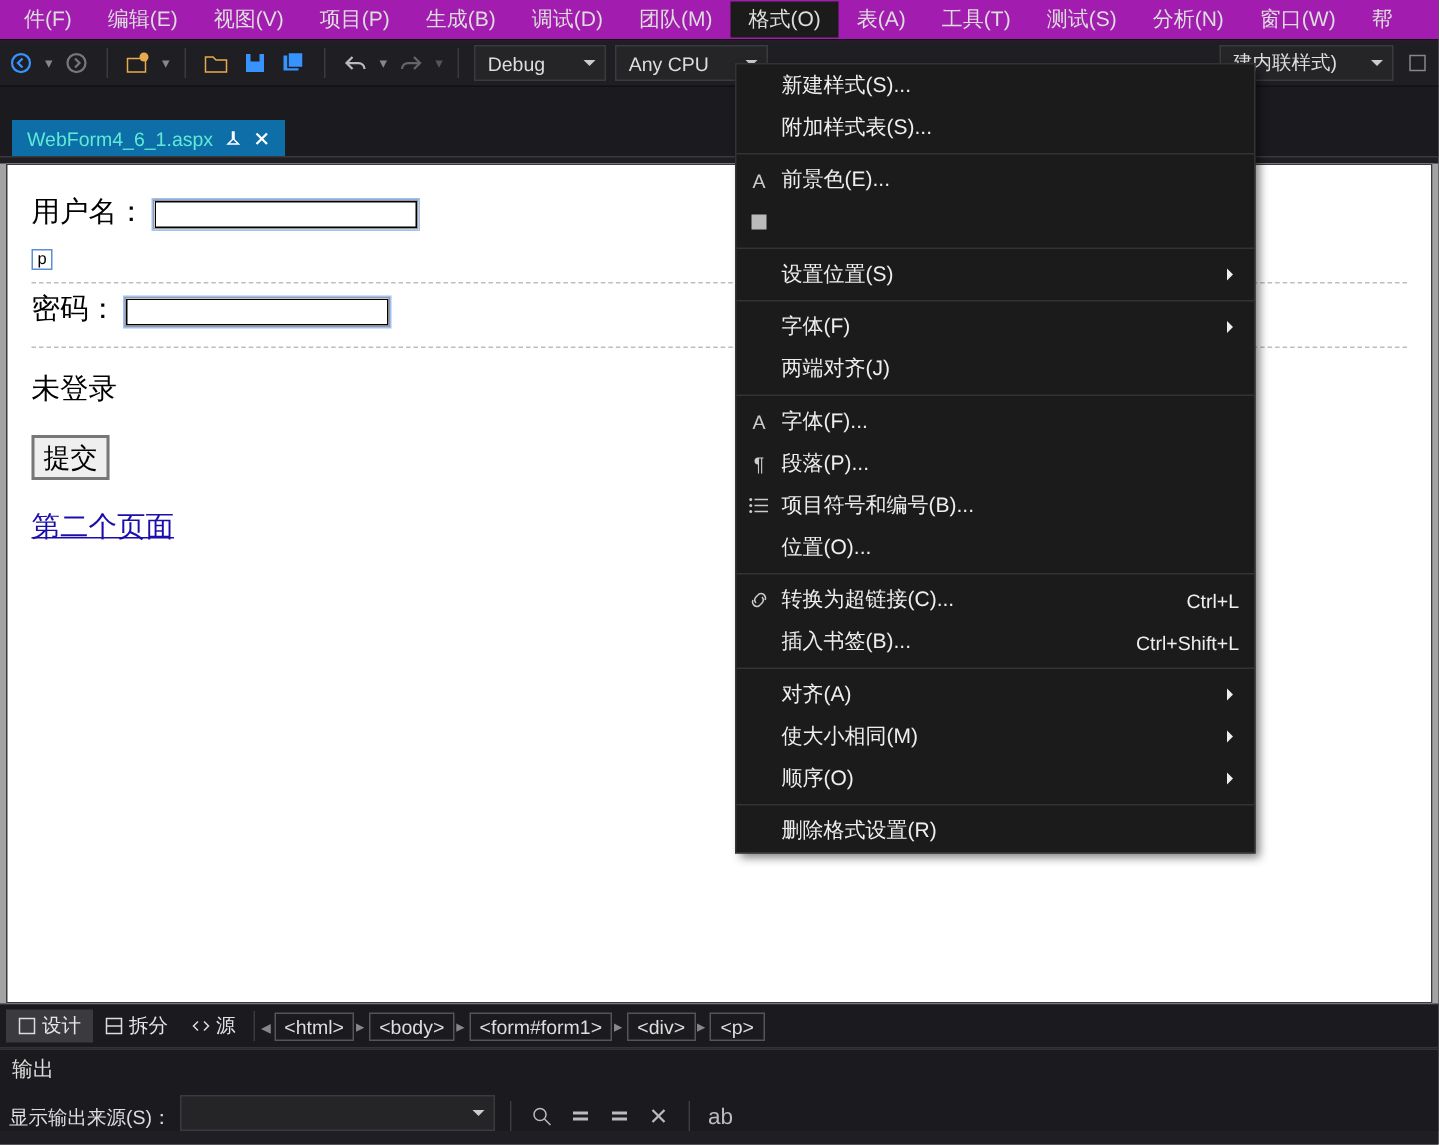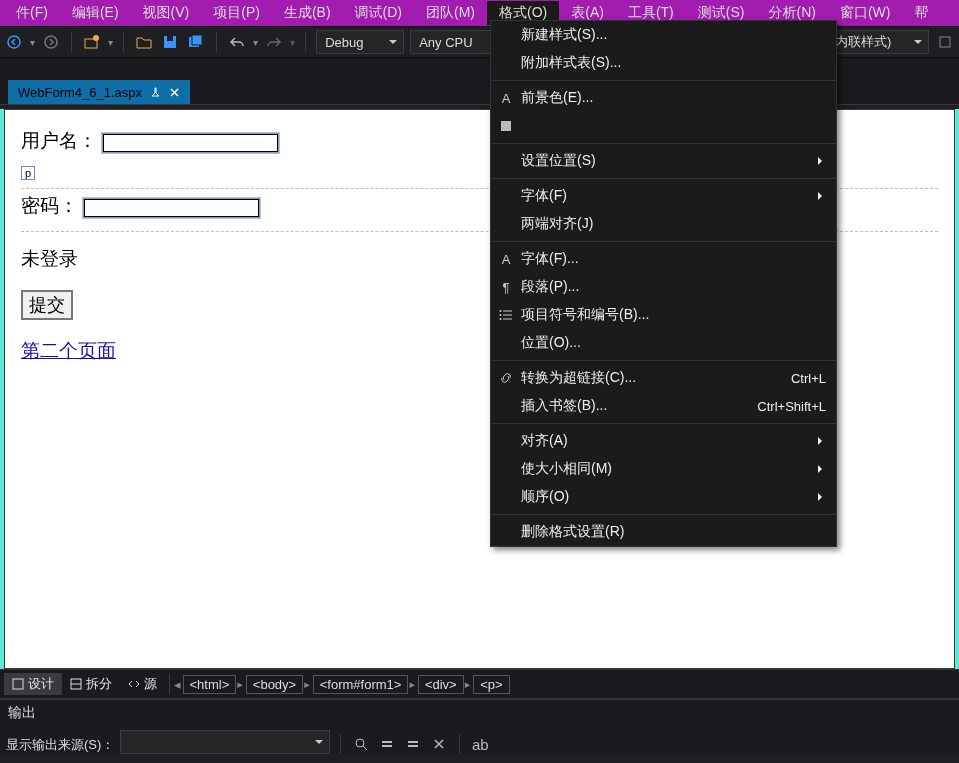--- a/index.html
+++ b/index.html
@@ -5,31 +5,31 @@
   html,body{margin:0;padding:0;background:#1e1e23;font-family:"Microsoft YaHei","Segoe UI",sans-serif;font-size:13px;color:#ccc;overflow:hidden;width:959px;height:763px}
   .menubar{background:#a21caf;height:26px;display:flex;align-items:center;padding:0 4px;border-bottom:1px solid #111;white-space:nowrap;overflow:hidden}
   .menubar .mi{padding:3px 12px;color:#ddd;font-size:14px;cursor:default}
   .menubar .mi.active{background:#1b1b1b}
   .toolbar{background:#1e1e23;height:30px;display:flex;align-items:center;padding:0 4px;gap:6px;border-bottom:1px solid #111;overflow:hidden}
   .sep{width:1px;height:20px;background:#3a3a3f;margin:0 4px}
   .tbtn{width:20px;height:20px;display:flex;align-items:center;justify-content:center;color:#bbb}
   .combo{background:#252528;border:1px solid #3a3a3f;height:22px;padding:0 20px 0 8px;color:#ddd;font-size:13px;display:flex;align-items:center;position:relative}
   .combo::after{content:"";position:absolute;right:6px;top:9px;border:4px solid transparent;border-top-color:#ccc}
   .tabstrip{background:#1b1b1f;height:26px;display:flex;align-items:flex-end;padding-left:8px;border-bottom:1px solid #3a3a3f}
-  .tab{background:#0e6ea8;color:#000000;height:24px;display:flex;align-items:center;padding:0 10px;font-size:13px;gap:8px}
+  .tab{background:#0e6ea8;color:#5eead4;height:24px;display:flex;align-items:center;padding:0 10px;font-size:13px;gap:8px}
   .tab .pin,.tab .x{width:11px;height:11px;display:inline-block}
-  .editor{position:relative;background:#5eead4}
+  .editor{position:relative;background:#a3a3a3}
   .designsurface{background:#fff;color:#000;font-family:SimSun,serif;font-size:19px;padding:14px 16px;height:560px;border:1px solid #3a3a3f;margin:4px 4px 0 4px;box-sizing:border-box;overflow:hidden}
   .designsurface .row{margin:4px 0 12px 0}
   .txt{border:1px solid #999;height:18px;width:175px;display:inline-block;vertical-align:middle;box-shadow:inset 0 0 0 1px #000, 0 0 0 1px #99c2ff}
   .ptag{display:inline-block;border:1px solid #5a8ed6;font-size:11px;padding:0 3px;color:#000;background:#fff;font-family:sans-serif}
   .btn{border:2px solid #777;background:#efefef;font-family:SimSun,serif;font-size:18px;padding:1px 6px}
   .link{color:#1a0dab;text-decoration:underline}
   .dotted-top{border-top:1px dashed #bdbdbd;height:0}
-  .dropdown{position:absolute;left:490px;top:20px;width:345px;background:#1b1b1b;border:1px solid #333;box-shadow:3px 3px 6px rgba(0,0,0,.5);z-index:50}
+  .dropdown{position:absolute;left:490px;top:42px;width:345px;background:#1b1b1b;border:1px solid #333;box-shadow:3px 3px 6px rgba(0,0,0,.5);z-index:50}
   .dropdown .di{display:flex;align-items:center;height:28px;color:#eee;font-size:14px;padding-right:10px;position:relative}
   .dropdown .iconcol{width:30px;display:flex;align-items:center;justify-content:center;color:#ccc;font-size:13px}
   .dropdown .lbl{flex:1;white-space:nowrap}
   .dropdown .shortcut{color:#eee;font-size:13px}
   .dropdown .sub::after{content:"";position:absolute;right:10px;top:10px;border:4px solid transparent;border-left-color:#eee}
   .dropdown hr{border:none;border-top:1px solid #333;margin:3px 0}
   .viewbar{background:#1b1b1f;height:28px;display:flex;align-items:center;gap:0;border-top:1px solid #333;border-bottom:1px solid #333;padding-left:4px;overflow:hidden}
   .viewbar .vb{padding:2px 8px;color:#e5e5e5;font-size:13px;display:flex;align-items:center;gap:4px}
   .viewbar .vb.active{background:#3a3a3f}
   .crumb{border:1px solid #555;padding:1px 6px;color:#ddd;font-size:13px;margin-left:2px}

